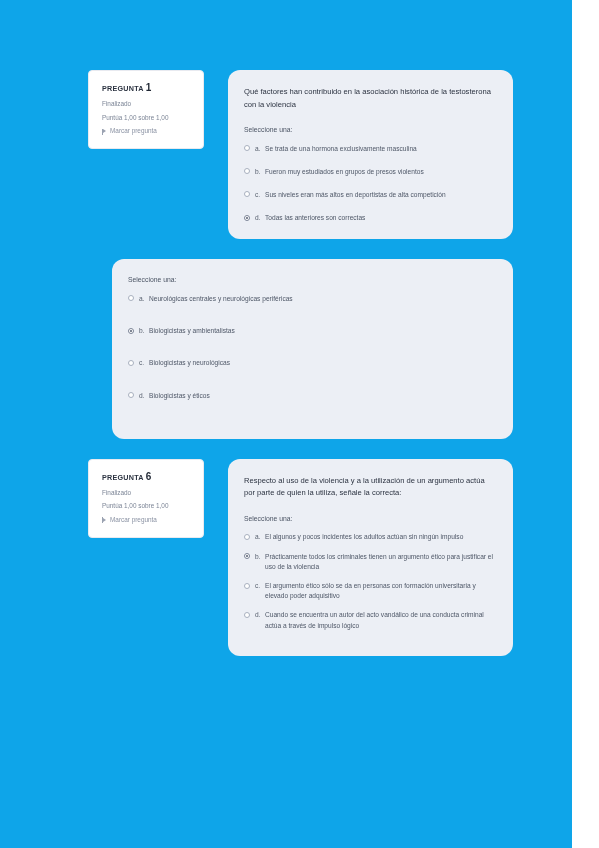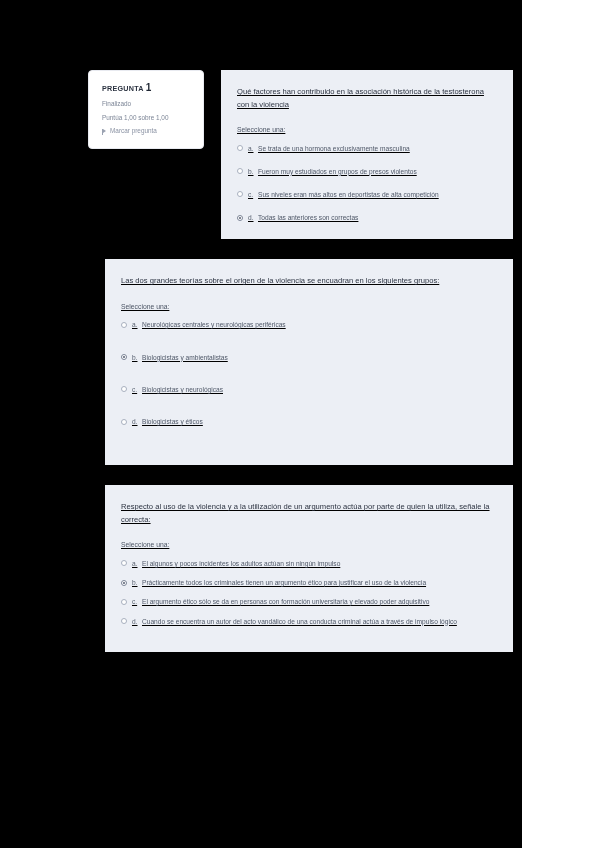--- a/index.html
+++ b/index.html
@@ -8,25 +8,24 @@
   }
   body {
     width: 599px;
     height: 848px;
     background: #ffffff;
     font-family: "Liberation Sans", sans-serif;
     -webkit-font-smoothing: antialiased;
   }
   .page {
     position: relative;
-    width: 505px;
+    width: 572px;
     height: 848px;
-    background: #000000;
+    background: #0ea5e9;
     overflow: hidden;
-    padding-left: 17px;
   }
   .quiz-wrap {
     position: absolute;
     left: 88px;
     top: 70px;
     width: 425px;
   }
   .question-block {
     display: flex;
     align-items: flex-start;
@@ -94,26 +93,25 @@
     top: 0.5px;
     width: 0;
     height: 0;
     border-top: 2px solid transparent;
     border-bottom: 2px solid transparent;
     border-left: 3.5px solid #9aa2b1;
   }
   
   .content-panel {
     flex: 1 1 auto;
-    margin-left: 17px;
+    margin-left: 24px;
     background: #eceff5;
-    border-radius: 0;
+    border-radius: 12px;
     padding: 16px 18px 16px 16px;
     box-sizing: border-box;
-    text-decoration: underline;
   }
   .q-text {
     font-size: 7.6px;
     line-height: 1.65;
     color: #2b3240;
     margin: 0 0 14px 0;
   }
   .answer-prompt {
     font-size: 6.8px;
     color: #4b5464;
@@ -222,21 +220,20 @@
               <span class="radio checked"></span>
               <span class="opt-letter">d.</span>
               <span class="opt-text">Todas las anteriores son correctas</span>
             </li>
           </ul>
     </div>
   </div>
 
   <div class="question-block block-5">
     <div class="content-panel">
-      <p class="q-text">Las dos grandes teorías sobre el origen de la violencia se encuadran en los siguientes grupos:</p>
       <p class="answer-prompt">Seleccione una:</p>
       <ul class="options">
             <li class="option">
               <span class="radio"></span>
               <span class="opt-letter">a.</span>
               <span class="opt-text">Neurológicas centrales y neurológicas periféricas</span>
             </li>
             <li class="option">
               <span class="radio checked"></span>
               <span class="opt-letter">b.</span>
@@ -250,20 +247,31 @@
             <li class="option">
               <span class="radio"></span>
               <span class="opt-letter">d.</span>
               <span class="opt-text">Biologicistas y éticos</span>
             </li>
           </ul>
     </div>
   </div>
 
   <div class="question-block block-6">
+    <div class="info-card">
+      <div class="q-title">
+        <span>PREGUNTA</span><span class="q-num">6</span>
+      </div>
+      <div class="q-meta">Finalizado</div>
+      <div class="q-meta">Puntúa 1,00 sobre 1,00</div>
+      <div class="q-flag">
+        <span class="flag-icon"></span>
+        <span>Marcar pregunta</span>
+      </div>
+    </div>
     <div class="content-panel">
       <p class="q-text">Respecto al uso de la violencia y a la utilización de un argumento actúa por parte de quien la utiliza, señale la correcta:</p>
       <p class="answer-prompt">Seleccione una:</p>
       <ul class="options">
             <li class="option">
               <span class="radio"></span>
               <span class="opt-letter">a.</span>
               <span class="opt-text">El algunos y pocos incidentes los adultos actúan sin ningún impulso</span>
             </li>
             <li class="option">

